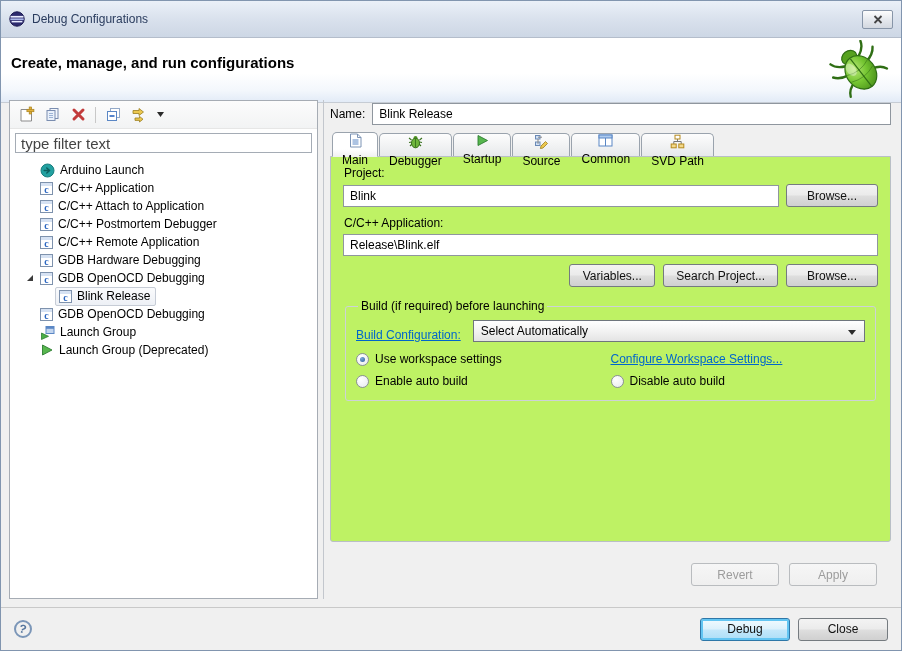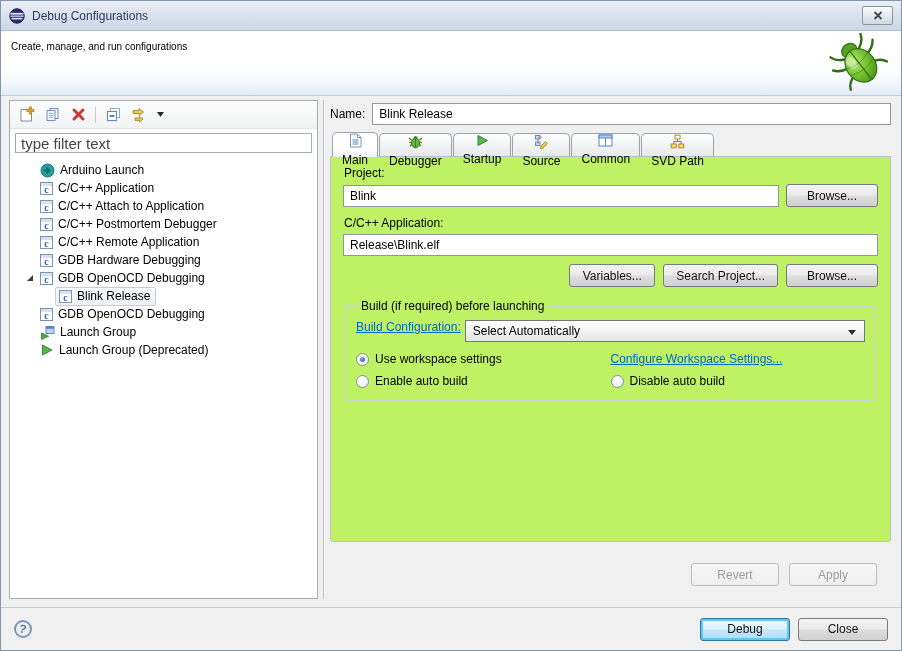--- a/index.html
+++ b/index.html
@@ -1,29 +1,29 @@
 <!DOCTYPE html>
 <html><head>
 <meta charset="utf-8">
 <style>
   html,body{margin:0;padding:0;background:#fff;}
   .win{position:relative;width:902px;height:651px;box-sizing:border-box;border:1px solid #8195af;
        background:#f0f0f0;font-family:"Liberation Sans","DejaVu Sans",sans-serif;font-size:12px;color:#000;overflow:hidden;}
 
   
-  .titlebar{height:30px;display:flex;align-items:center;padding:0 8px;box-sizing:border-box;
+  .titlebar{height:37px;display:flex;align-items:center;padding:0 8px;box-sizing:border-box;
             background:linear-gradient(#eaf0f8,#d8e0ec 55%,#cdd7e5);border-bottom:1px solid #b4bdcb;}
   .titlebar .ttext{margin-left:7px;color:#2a3c5e;font-size:12px;}
   .tclose{margin-left:auto;width:29px;height:17px;border:1px solid #8795a8;border-radius:2px;
           background:linear-gradient(#fdfdfd,#e6e9ee 50%,#d3d8e0);display:flex;align-items:center;justify-content:center;cursor:default;}
 
   
   .header{height:65px;box-sizing:border-box;border-bottom:1px solid #c6ccd4;position:relative;
           background:linear-gradient(180deg,#ffffff 55%,#f3f7fc 82%,#e2ebf7 100%);}
-  .header .htitle{font-weight:normal;font-size:10px;padding:10px 0 0 10px;}
+  .header .htitle{font-weight:bold;font-size:15px;padding:16px 0 0 10px;}
   .bugwrap{position:absolute;top:2px;right:12px;}
 
   
   .main{position:absolute;top:95px;left:0;right:0;bottom:43px;}
   .vsash{position:absolute;left:322px;top:4px;bottom:8px;width:1px;background:#c3c7cd;}
 
   
   .leftpanel{position:absolute;left:8px;top:4px;width:309px;bottom:8px;box-sizing:border-box;
              border:1px solid #a6acb4;background:#fff;display:flex;flex-direction:column;}
   .ltoolbar{height:27px;display:flex;align-items:center;padding:0 4px;gap:2px;
@@ -74,21 +74,21 @@
 
   .btn{height:23px;min-width:88px;padding:0 12px;box-sizing:border-box;border:1px solid #757b80;border-radius:3px;
        background:linear-gradient(#f3f3f3,#ebebeb 48%,#dedede 52%,#d0d0d0);
        font-family:inherit;font-size:12px;color:#111;display:inline-flex;align-items:center;justify-content:center;}
   .btn.disabled{color:#9c9c9c;border-color:#b9bcbf;background:linear-gradient(#f6f6f6,#efefef);}
   .btn.default{border:1px solid #2e77a8;box-shadow:inset 0 0 0 2px #63c5f2;
                background:linear-gradient(#f2fbff,#dcf1fc 48%,#c4e8fb 52%,#abdef7);}
 
   .group{margin-top:12px;border:1px solid #cdd2d8;border-radius:3px;padding:4px 10px 12px;}
   .group legend{padding:0 3px;margin-left:2px;font-size:12px;}
-  .bcrow{display:flex;align-items:flex-start;gap:4px;margin:3px 0 10px;}
+  .bcrow{display:flex;align-items:flex-end;gap:12px;margin:3px 0 10px;}
   a.link{color:#0066cc;text-decoration:underline;cursor:pointer;}
   .select{flex:1;height:22px;box-sizing:border-box;border:1px solid #6f767d;background:linear-gradient(#ffffff,#f0f0f0 60%,#e4e4e4);
           display:flex;align-items:center;padding:0 24px 0 7px;position:relative;}
   .selarrow{position:absolute;right:8px;top:9px;width:0;height:0;
             border-left:4px solid transparent;border-right:4px solid transparent;border-top:5px solid #2b2b2b;}
   .radiorow{display:flex;margin-top:8px;}
   .radiocell{width:50%;display:flex;align-items:center;gap:6px;}
   .rdot{width:13px;height:13px;box-sizing:border-box;border:1px solid #8a9097;border-radius:50%;
         background:radial-gradient(circle at 35% 30%,#ffffff,#e7eaec);position:relative;flex:none;}
   .rdot.checked::after{content:"";position:absolute;left:3px;top:3px;width:5px;height:5px;border-radius:50%;

